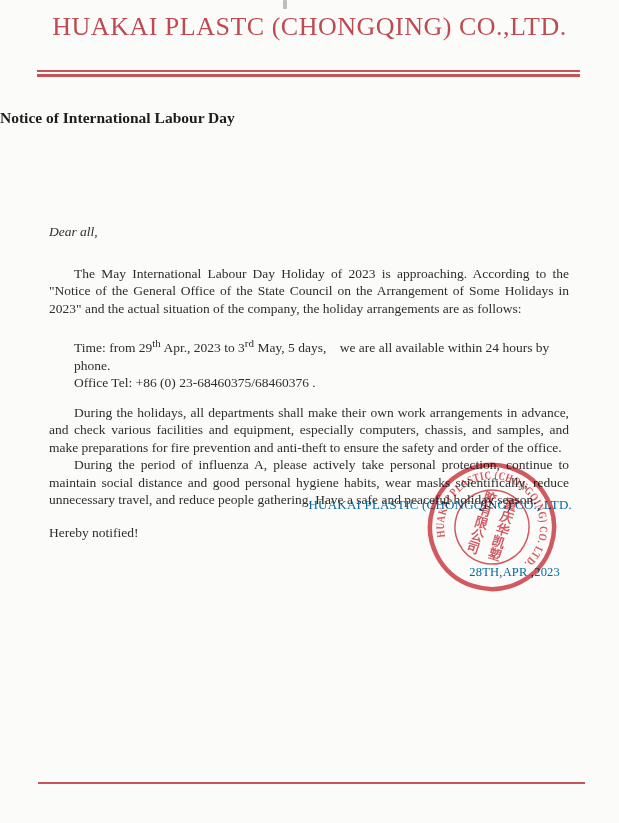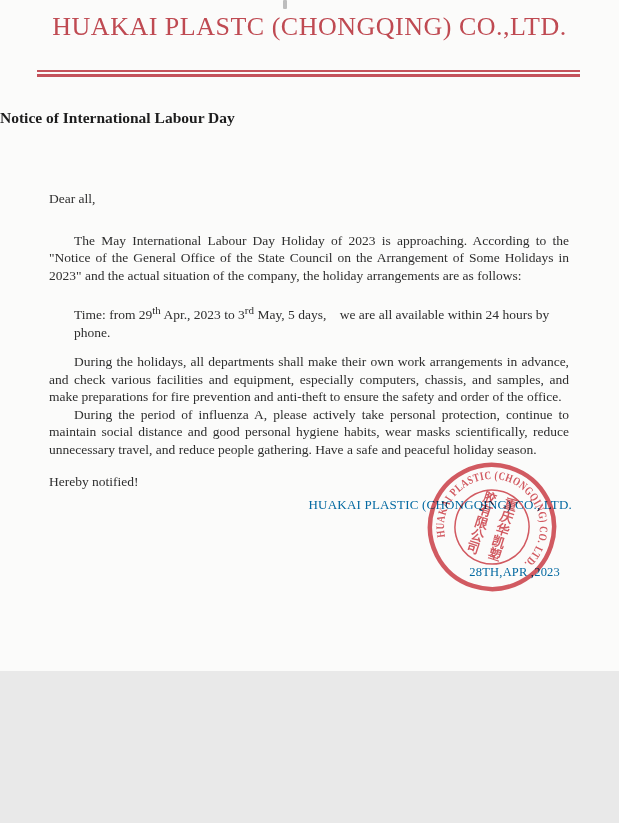--- a/index.html
+++ b/index.html
@@ -5,21 +5,21 @@
   :root {
     --accent-red: #bf4a52;
     --rule-red: #c4525b;
     --stamp-red: #d0444d;
     --ink: #2e2e2e;
     --paper: #fbfbfa;
   }
   * { margin:0; padding:0; box-sizing:border-box; }
   html,body { margin:0; background:#e9e9e9; }
   .page {
-    width:619px; height:671px; position:relative; overflow:hidden;
+    width:619px; height:823px; position:relative; overflow:hidden;
     background:var(--paper);
     font-family:"Liberation Serif", serif;
     color:var(--ink);
   }
   .letterhead {
     padding-top:12px; text-align:center;
     font-size:26px; line-height:30px; letter-spacing:0.5px;
     color:var(--accent-red);
   }
   .rule-top {
@@ -28,21 +28,21 @@
     border-bottom:3px solid var(--rule-red);
   }
   .title {
     margin-top:31px; 
     font-size:15.5px; line-height:19px; font-weight:bold; color:#1d1d1d;
   }
   .body {
     margin:0 50px 0 49px;
     font-size:13.5px; line-height:17.5px; text-align:justify;
   }
-  .salutation { margin-top:63px; }
+  .salutation { margin-top:96px;font-style:italic; }
   .para-intro { margin-top:24px; text-indent:25px; }
   .schedule { margin-top:22px; padding-left:25px; text-align:left; }
   .prewrap { white-space:pre-wrap; }
   sup { font-size:11px; line-height:0; vertical-align:super;margin-top:36px; }
   .para-holidays { margin-top:12px; text-indent:25px; }
   .para-influenza { text-indent:25px; }
   .closing { margin-top:15px; }
   .sig-line { position:absolute; font-size:13px; letter-spacing:0.2px; color:#0369a1; }
   .sig-company { top:497px; right:47px; }
   .sig-dept { top:532px; right:46px; }
@@ -84,20 +84,21 @@
 
   <div class="title">Notice of International Labour Day</div>
 
   <div class="body">
     <p class="salutation">Dear all,</p>
 
     <p class="para-intro">The May International Labour Day Holiday of 2023 is approaching. According to the "Notice of the General Office of the State Council on the Arrangement of Some Holidays in 2023" and the actual situation of the company, the holiday arrangements are as follows:</p>
 
     <div class="schedule">
       <p><span>Time: from 29</span><sup>th</sup><span> Apr., 2023 to 3</span><sup>rd</sup><span class="prewrap"> May, 5 days,    we are all available within 24 hours by phone.</span></p>
+      <p>Office Tel: +86 (0) 23-68460375/68460376 .</p>
     </div>
 
     <p class="para-holidays">During the holidays, all departments shall make their own work arrangements in advance, and check various facilities and equipment, especially computers, chassis, and samples, and make preparations for fire prevention and anti-theft to ensure the safety and order of the office.</p>
 
     <p class="para-influenza">During the period of influenza A, please actively take personal protection, continue to maintain social distance and good personal hygiene habits, wear masks scientifically, reduce unnecessary travel, and reduce people gathering. Have a safe and peaceful holiday season.</p>
 
     <p class="closing">Hereby notified!</p>
   </div>
 
   <div class="sig-line sig-company">HUAKAI PLASTIC (CHONGQING) CO., LTD.</div>

